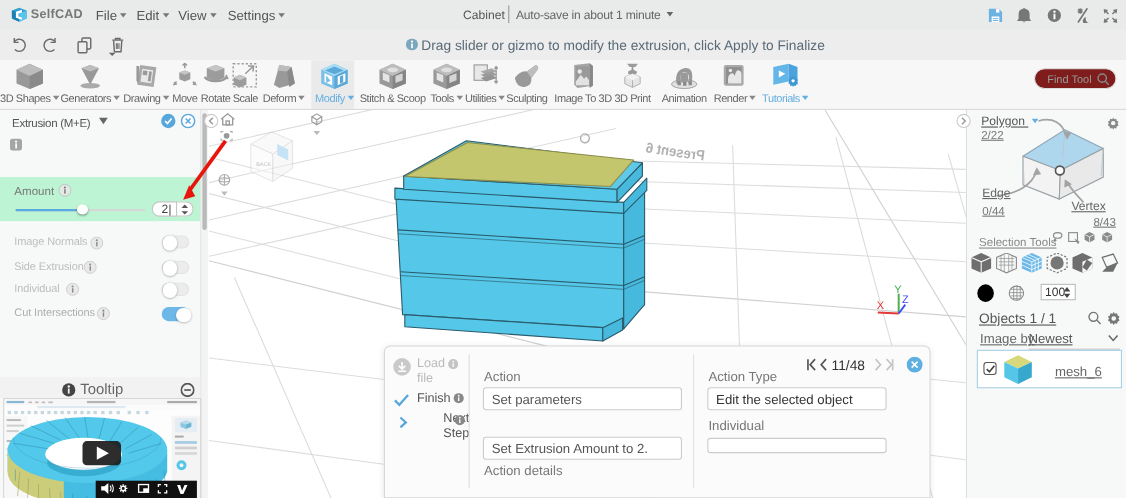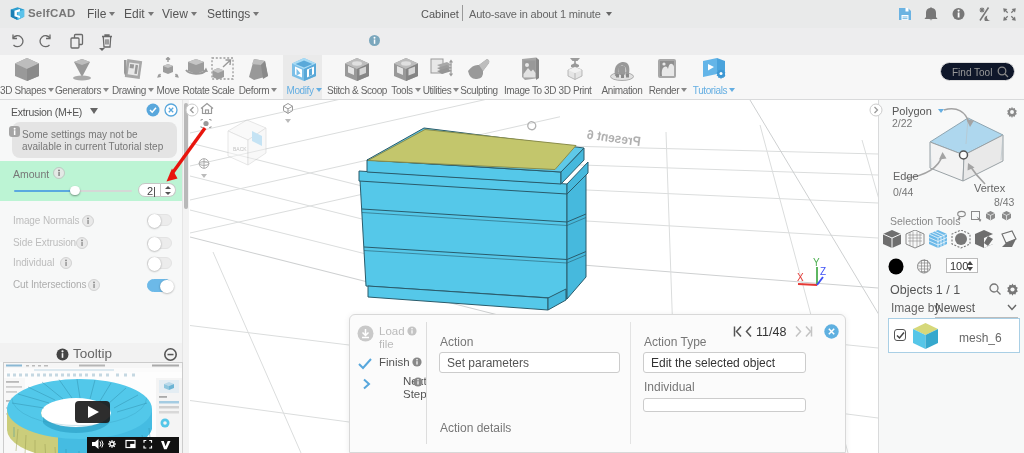--- a/index.html
+++ b/index.html
@@ -21,21 +21,21 @@
 #autosave { top:8px; left:469px; font-size:11px; color:#666; letter-spacing:-0.2px; }
 
 
 .titem { top:55px; height:44px; text-align:center; }
 .titem .lbl { position:absolute; top:30px; width:100%; font-size:10px; color:#666; white-space:nowrap; text-align:center; letter-spacing:-0.4px; }
 .titem .lbl .caret { border-top-color:#888; margin-left:2px; }
 .titem svg { position:absolute; top:2px; left:50%; transform:translateX(-50%); }
 #modify-hl { left:283px; top:55px; width:39px; height:44px; background:#eaeaea; }
 
 
-#findtool { left:940px; top:62px; width:75px; height:19px; background:#0f172a; border:1px solid #ddd; border-radius:10px; font-size:10px; color:#999; padding:4px 0 0 11px; }
+#findtool { left:940px; top:62px; width:75px; height:19px; background:#7f1d1d; border:1px solid #ddd; border-radius:10px; font-size:10px; color:#999; padding:4px 0 0 11px; }
 
 
 #lpanel { left:0; top:100px; width:182px; height:353px; background:#f7f8f8; }
 #lscroll { left:182px; top:100px; width:7px; height:353px; background:#f3f3f3; border-left:1px solid #e5e5e5; }
 #lthumb { left:184px; top:103px; width:3.5px; height:106px; background:#b9b9b9; border-radius:2px; }
 #rpanel { left:878px; top:100px; width:146px; height:353px; background:#f7f8f8; border-left:1px solid #d9dadb; }
 
 
 #xhdr { left:11px; top:106px; font-size:10.5px; color:#555; letter-spacing:-0.3px; }
 .notice { left:12px; top:122px; width:165px; height:36px; background:#e4e4e4; border-radius:8px; font-size:10px; color:#777; padding:7px 0 0 10px; line-height:11.5px; }
@@ -48,21 +48,21 @@
 .toggle.on .knob { left:12px; border-color:#e8e8e8; }
 #applybtn { left:11px; top:304px; width:165px; height:18px; background:#74b7e3; border-radius:9px; color:#fff; font-size:12.5px; font-weight:bold; text-align:center; padding-top:2px; letter-spacing:0.2px; }
 #videobox { left:3px; top:362px; width:180px; height:91px; background:#fdfdfd; border:1px solid #ccc; }
 
 
 #dlg { left:349px; top:314px; width:497px; height:139px; background:#fbfbfb; border:1px solid #d8d8d8; border-radius:6px 6px 0 0; box-shadow:0 1px 6px rgba(0,0,0,0.08); }
 .dlbl { font-size:12px; color:#777; }
 .dinput { background:#fff; border:1px solid #ccc; border-radius:3px; font-size:12px; color:#555; padding:3px 0 0 7px; }
 
 
-.rp { color:#555; }
+.rp { color:#555;text-decoration:underline; }
 </style>
 </head>
 <body>
 <div id="app">
 
 <div class="abs" id="menubar"></div>
 <div class="abs" id="bar2"></div>
 <div class="abs" id="toolbar"></div>
 
 <svg class="abs" style="left:9px;top:4px" width="17" height="19" viewBox="0 0 28 21">
@@ -142,20 +142,21 @@
         <path d="M4.8,5.8 L4.8,11 M6,5.8 L6,11 M7.2,5.8 L7.2,11" stroke-width="0.9"></path>
       </g>
 </svg>
 <div class="abs" style="left:99px;top:48px;width:0;height:0;border-left:3px solid transparent;border-right:3px solid transparent;border-top:3.5px solid #666;"></div>
 
 <svg class="abs" style="left:369px;top:35px" width="11" height="11">
       <circle cx="5.5" cy="5.5" r="5.5" fill="#7ba7bd"></circle>
       <rect x="4.8" y="4.5" width="1.5" height="4.3" fill="#fff"></rect>
       <circle cx="5.5" cy="2.8" r="1" fill="#fff"></circle>
     </svg>
+<div class="abs" style="left:383px;top:34px;font-size:12.5px;color:#5a6b77;">Drag slider or gizmo to modify the extrusion, click Apply to Finalize</div>
 
 <div class="abs" id="modify-hl"></div>
 <div id="toolbar-items">
       <div class="abs titem" style="left: -11.5px; width: 77px;">
         <svg width="26" height="25" viewBox="0 0 26 25">
           <polygon points="13,1 25,6.5 25,19 13,24 1,19 1,6.5" fill="#999999"></polygon>
           <polygon points="13,1 25,6.5 13,12 1,6.5" fill="#bdbdbd"></polygon>
           <polygon points="13,12 25,6.5 25,19 13,24" fill="#8a8a8a"></polygon>
         </svg>
         <div class="lbl" style="color:#666">3D Shapes<span class="caret"></span></div>
@@ -354,21 +355,20 @@
 <div class="abs" id="rpanel"></div>
 
 <div class="abs" id="xhdr">Extrusion (M+E)&nbsp;&nbsp;<span class="caret" style="border-top-color:#666;border-left-width:4.5px;border-right-width:4.5px;border-top-width:6px;"></span></div>
 <svg class="abs" style="left:146px;top:103px" width="36" height="15">
   <circle cx="7" cy="7" r="6.5" fill="#58a7dc"></circle>
   <path d="M4,7 L6.2,9.2 L10,4.8" stroke="#fff" stroke-width="1.5" fill="none"></path>
   <circle cx="25" cy="7" r="6" fill="#fff" stroke="#58a7dc" stroke-width="1.3"></circle>
   <path d="M22.8,4.8 L27.2,9.2 M27.2,4.8 L22.8,9.2" stroke="#58a7dc" stroke-width="1.3"></path>
 </svg>
 
-<div class="abs notice">Some settings may not be<br>available in current Tutorial step</div>
 <svg class="abs" style="left:9px;top:126px" width="11" height="11">
       <rect width="11" height="11" rx="3" fill="#a5a5a5"></rect>
       <rect x="4.9" y="4.3" width="1.5" height="4.7" fill="#fff"></rect>
       <circle cx="5.6" cy="2.7" r="1" fill="#fff"></circle>
     </svg>
 
 <div class="abs" id="greenbox"></div>
 <div class="abs" id="amount-lbl">Amount</div>
 <svg class="abs" style="left:53px;top:167px" width="12" height="12">
       <circle cx="6" cy="6" r="5.5" fill="#e3e9e5" stroke="#b9bfbb" stroke-width="0.8"></circle>
@@ -847,20 +847,21 @@
       <circle cx="5" cy="5" r="4.6" fill="#888"></circle>
       <rect x="4.4" y="4.2" width="1.2" height="3.4" fill="#fff"></rect>
       <circle cx="5" cy="2.7" r="0.8" fill="#fff"></circle>
     </svg>
 <div class="abs" style="left:426px;top:322px;width:1px;height:122px;background:#ddd;"></div>
 <div class="abs" style="left:630px;top:322px;width:1px;height:122px;background:#e3e3e3;"></div>
 
 <div class="abs dlbl" style="left:440px;top:335px;">Action</div>
 <div class="abs dinput" style="left:439px;top:352px;width:181px;height:21px;">Set parameters</div>
 <div class="abs dlbl" style="left:440px;top:380px;margin-top:41px;">Action details</div>
+<div class="abs dinput" style="left:439px;top:397px;width:181px;height:21px;">Set Extrusion Amount to 2.</div>
 <div class="abs dlbl" style="left:644px;top:335px;">Action Type</div>
 <div class="abs dinput" style="left:643px;top:352px;width:163px;height:21px;color:#333;">Edit the selected object</div>
 <div class="abs dlbl" style="left:644px;top:380px;">Individual</div>
 <div class="abs dinput" style="left:643px;top:398px;width:163px;height:14px;"></div>
 
 <svg class="abs" style="left:733px;top:325px" width="90" height="13" viewBox="0 0 90 13">
   <g stroke="#555" stroke-width="1.5" fill="none">
     <path d="M8,1.5 L3.5,6.5 L8,11.5"></path>
         <line x1="1.5" y1="1.5" x2="1.5" y2="11.5"></line>
     <path d="M18,1.5 L13.5,6.5 L18,11.5"></path>

